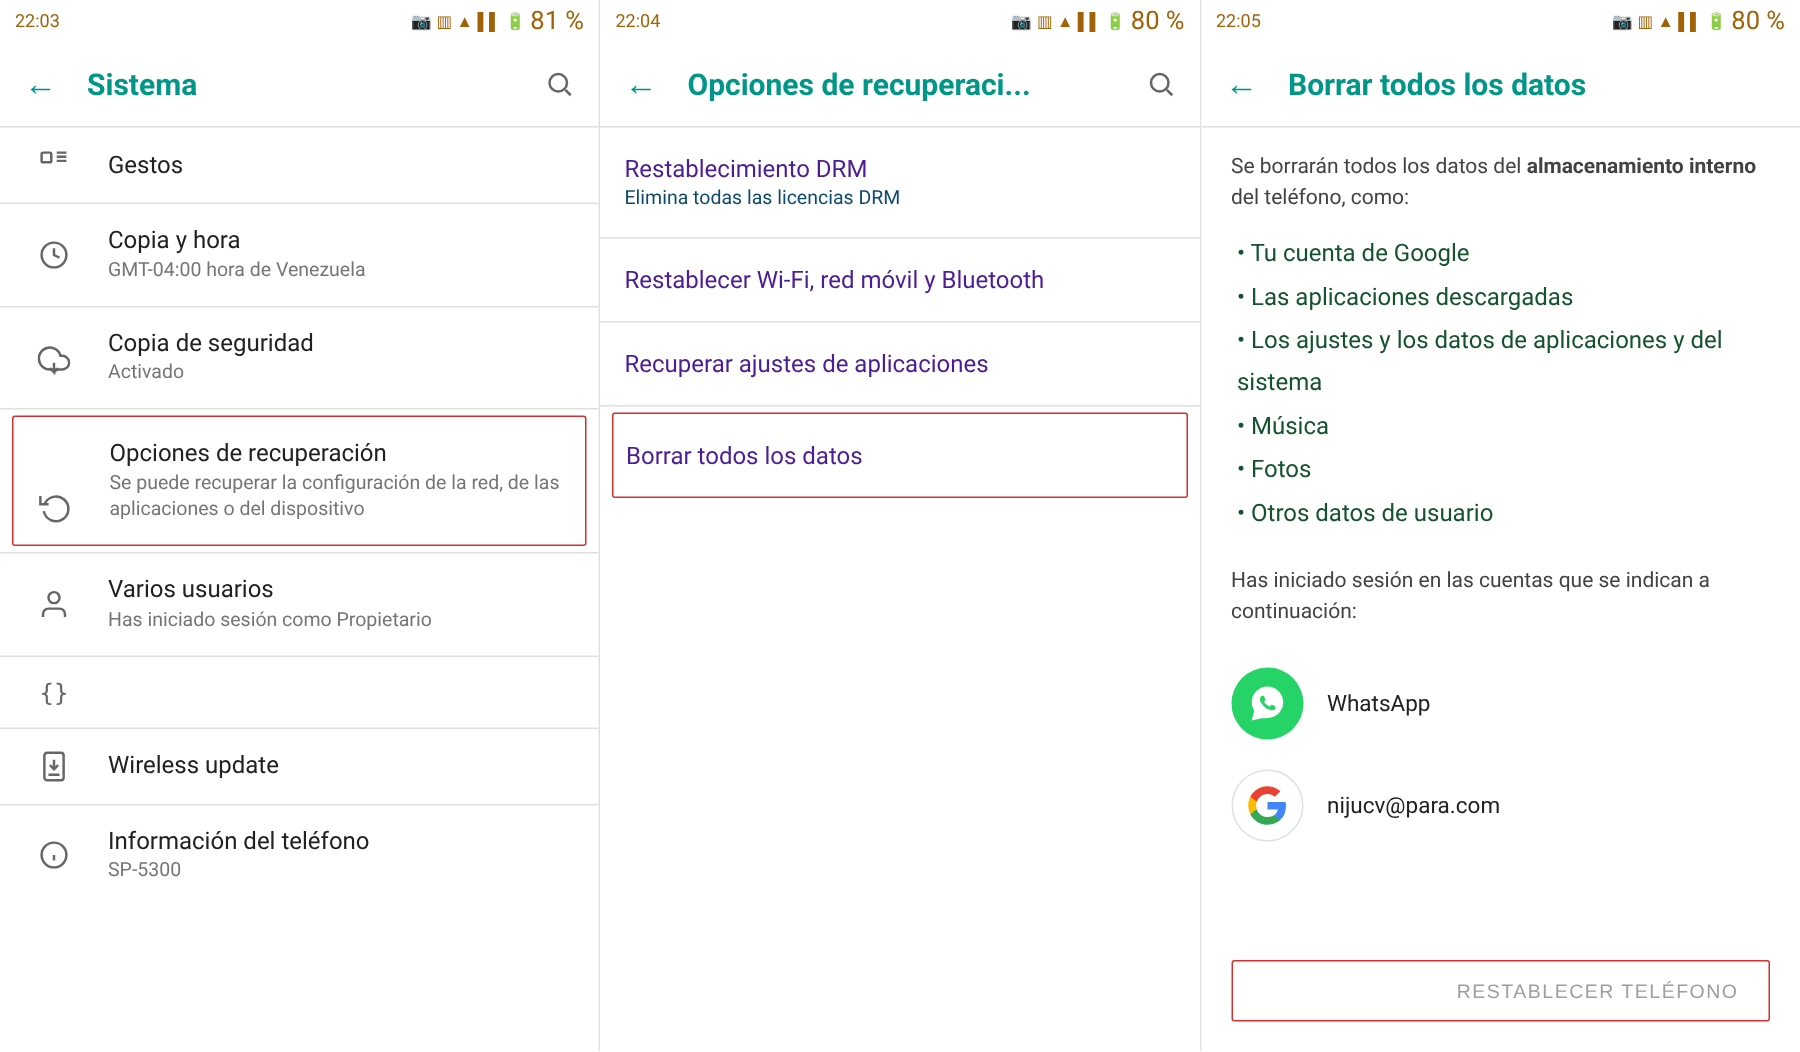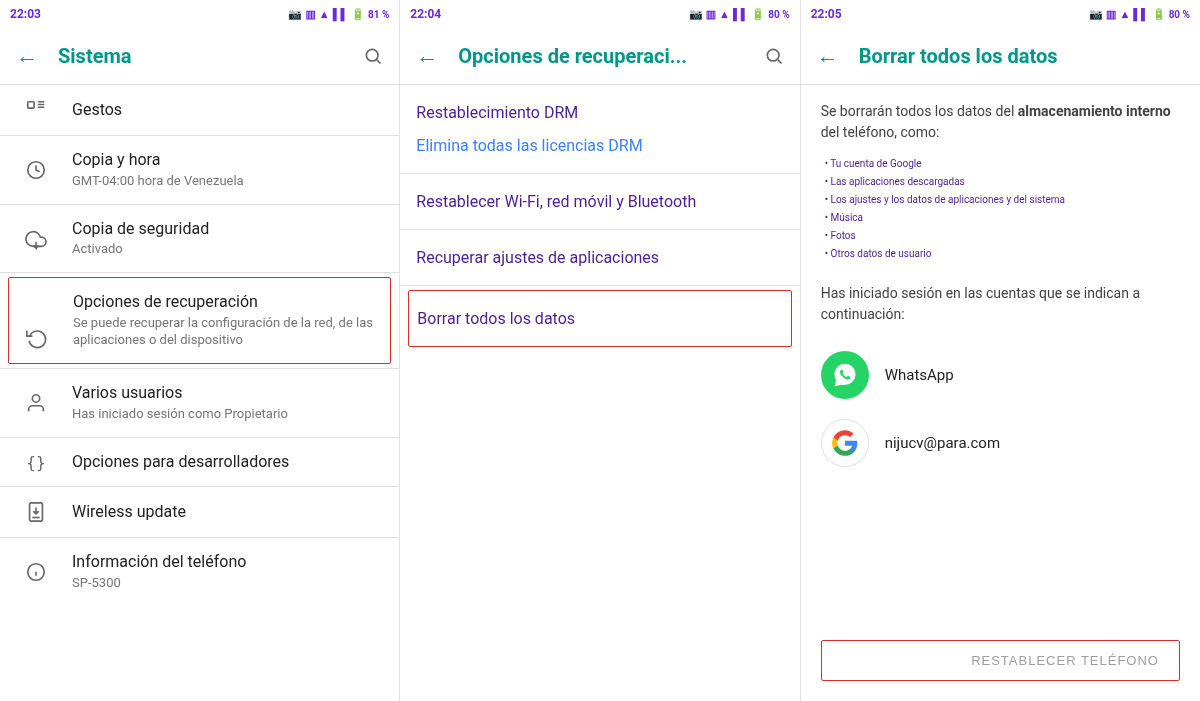--- a/index.html
+++ b/index.html
@@ -19,33 +19,33 @@
       height: 28px;
       background: #fff;
     }
     .status-panel {
       flex: 1;
       display: flex;
       align-items: center;
       justify-content: space-between;
       padding: 0 10px;
       font-size: 12px;
-      font-weight: 700;
-      color: #6d28d9;
+      font-weight: 400;
+      color: #a16207;
       border-right: 1px solid #e0e0e0;
       gap: 28px;
     }
     .status-panel:last-child { border-right: none; }
     .status-icons {
       display: flex;
       align-items: center;
       gap: 3px;
       font-size: 11px;
     }
-    .battery-text { font-size: 10px; }
+    .battery-text { font-size: 17px; }
 
     
     .panels {
       display: flex;
       flex: 1;
       overflow: hidden;
     }
 
     
     .panel {
@@ -136,23 +136,23 @@
     
     .recovery-item {
       padding: 18px 16px;
       cursor: pointer;
     }
     .recovery-item-title {
       font-size: 16px;
       color: #4c1d95;
     }
     .recovery-item-subtitle {
-      font-size: 16px;
-      color: #3b82f6;
-      margin-top: 14px;
+      font-size: 13px;
+      color: #0c4a6e;
+      margin-top: 3px;
     }
     .recovery-item.highlighted {
       border: 1.5px solid #d32f2f;
       margin: 4px 8px;
       border-radius: 2px;
       padding: 18px 8px;
     }
 
     
     .panel3-content {
@@ -163,22 +163,22 @@
     .panel3-desc {
       font-size: 14px;
       color: #424242;
       line-height: 1.5;
       margin-bottom: 12px;
     }
     .panel3-desc strong {
       font-weight: 700;
     }
     .panel3-list {
-      font-size: 10px;
-      color: #4c1d95;
+      font-size: 16px;
+      color: #14532d;
       line-height: 1.8;
       margin-bottom: 20px;
     }
     .panel3-list .bullet { margin-left: 4px; }
 
     .panel3-session {
       font-size: 14px;
       color: #424242;
       line-height: 1.5;
       margin-bottom: 16px;
@@ -356,23 +356,20 @@
       <div class="setting-text">
         <div class="setting-title">Varios usuarios</div>
         <div class="setting-subtitle">Has iniciado sesión como Propietario</div>
       </div>
     </div>
     <div class="divider"></div>
 
     <div class="setting-item">
       <div class="setting-icon">
         <span style="font-size:16px; color:#666; font-family:monospace;">{}</span>
-      </div>
-      <div class="setting-text">
-        <div class="setting-title">Opciones para desarrolladores</div>
       </div>
     </div>
     <div class="divider"></div>
 
     <div class="setting-item">
       <div class="setting-icon">
         <svg width="22" height="22" viewBox="0 0 24 24" fill="none" stroke="#666" stroke-width="1.8">
           <rect x="5" y="2" width="14" height="20" rx="2"></rect>
           <line x1="12" y1="7" x2="12" y2="14"></line>
           <polyline points="9 11 12 14 15 11"></polyline>

